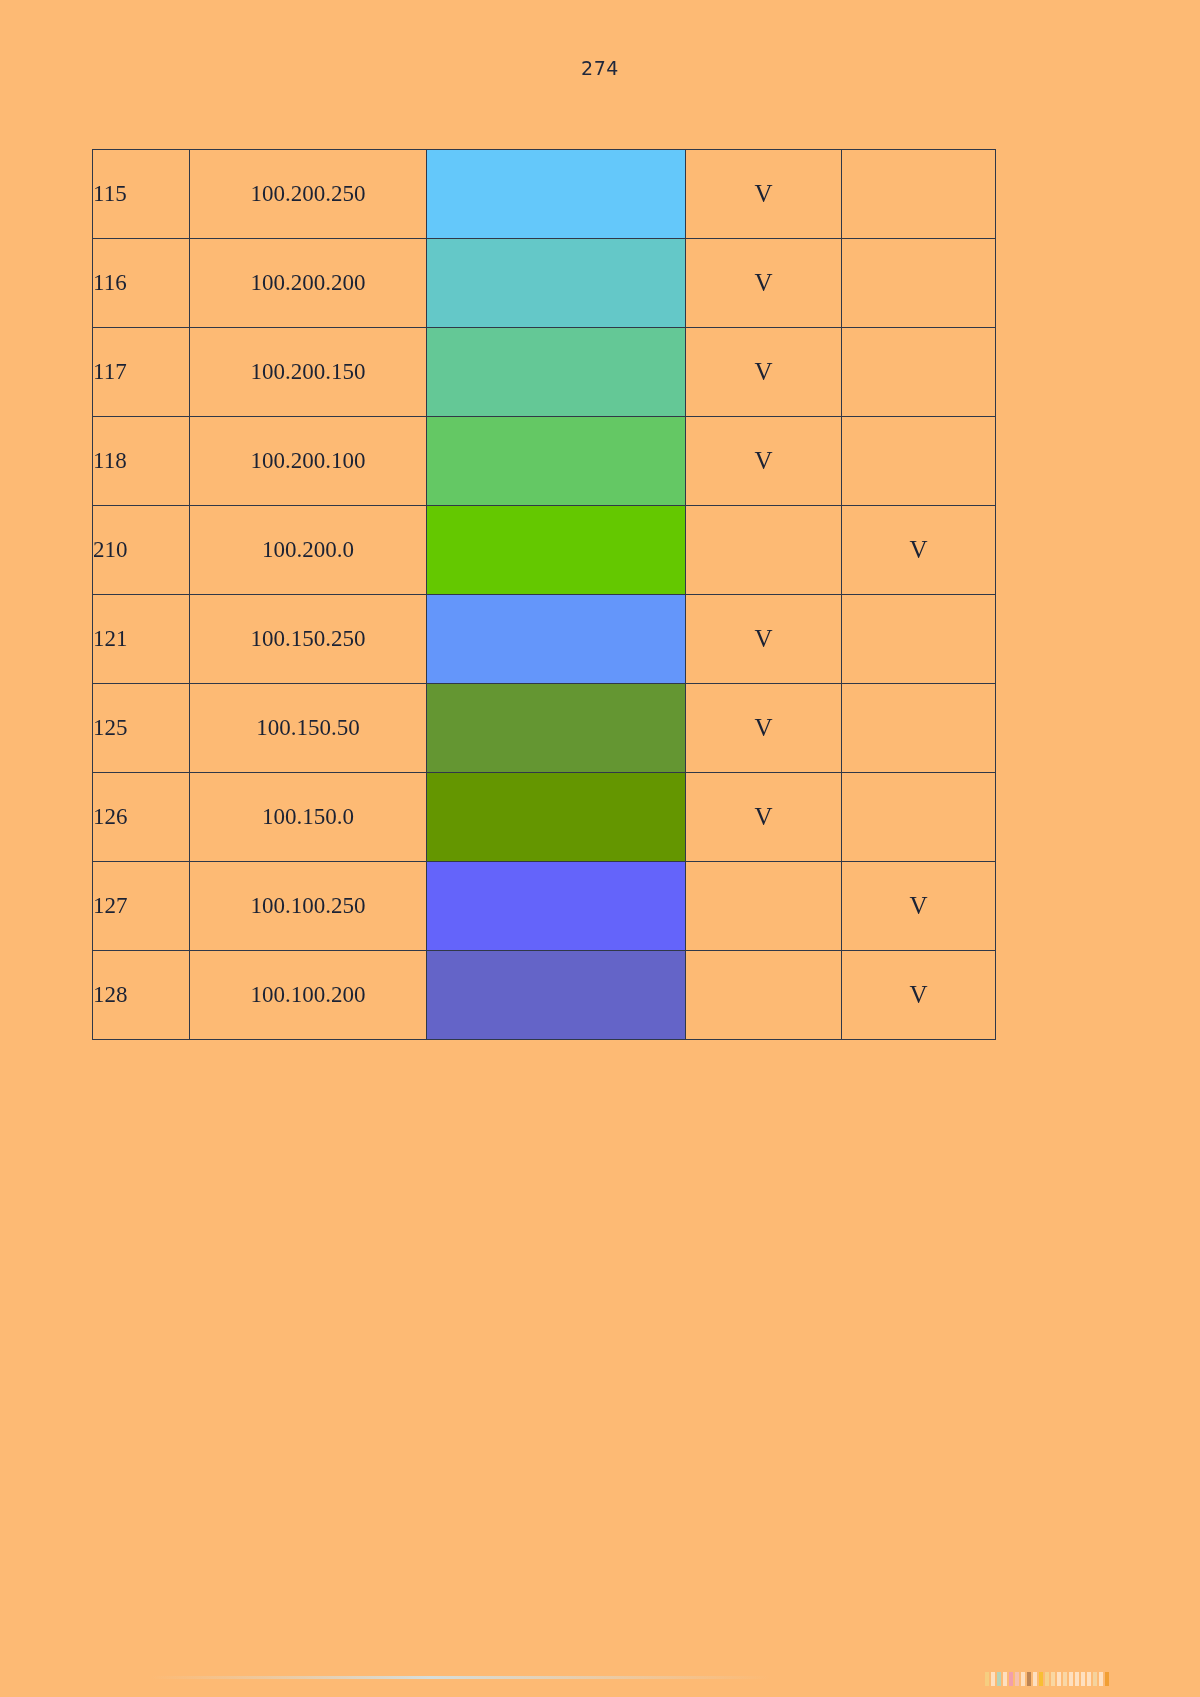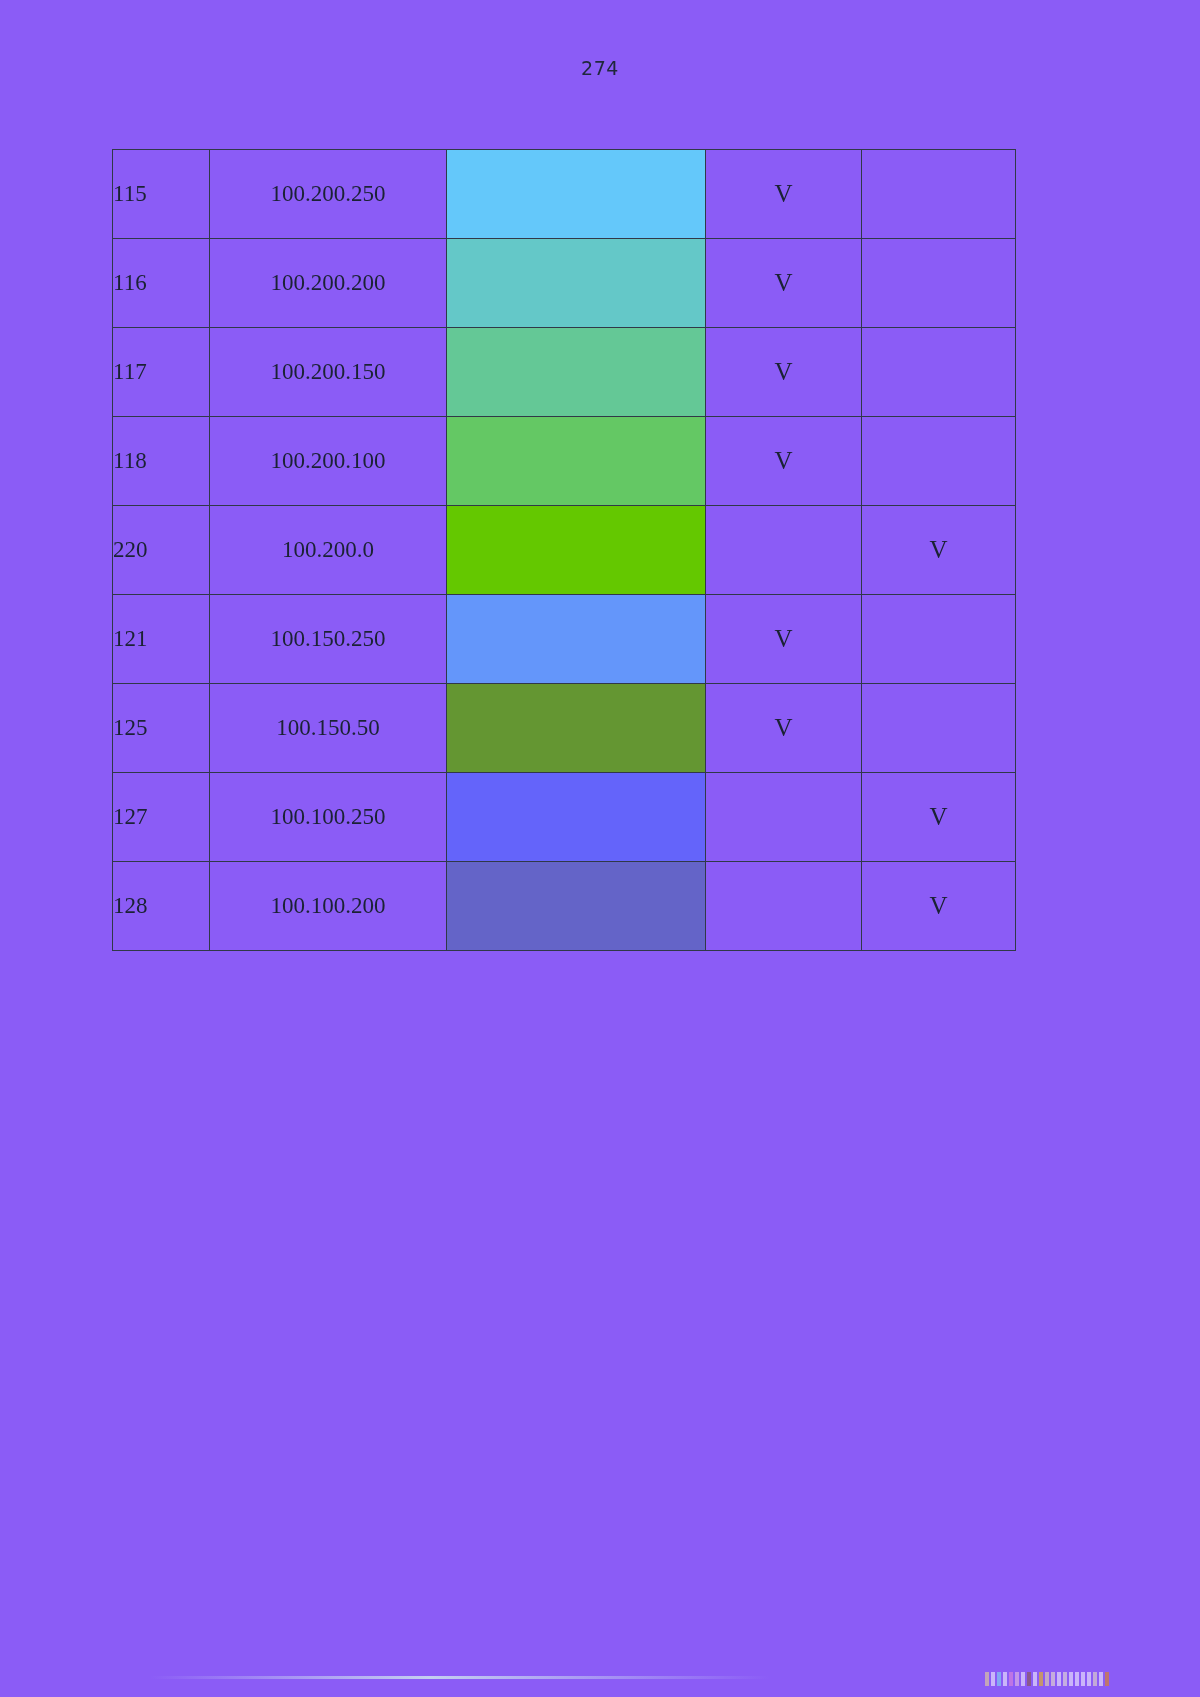--- a/index.html
+++ b/index.html
@@ -15,40 +15,40 @@
     color: #1e2436;
     overflow: hidden;
   }
 
   
   #page-scan {
     position: absolute;
     left: 0; top: 0;
     width: 1200px;
     height: 1697px;
-    background: #8b5cf6;
+    background: #fdba74;
   }
 
   
   #page-folio {
     position: absolute;
     top: 57px;
     left: 0;
     width: 1200px;
     text-align: center;
     font-family: "DejaVu Sans", sans-serif;
     font-size: 19px;
     letter-spacing: 0.5px;
     color: #20283c;
   }
 
   
   #color-table {
     position: absolute;
-    left: 112px;
+    left: 92px;
     top: 149px;
     width: 898px;
     border-collapse: collapse;
     table-layout: fixed;
   }
   #color-table td {
     border: 1.4px solid #2e3murky;
     border: 1.4px solid #303848;
     padding: 0;
     height: 88px;
@@ -142,21 +142,21 @@
         <tr>
           <td class="c-idx">118</td>
           <td class="c-rgb">100.200.100</td>
           <td class="c-swatch">
             <span class="swatch-fill" style="background: rgb(100, 200, 100);"></span>
           </td>
           <td class="c-v1"><span class="vmark">V</span></td>
           <td class="c-v2"></td>
         </tr>
         <tr>
-          <td class="c-idx">220</td>
+          <td class="c-idx">210</td>
           <td class="c-rgb">100.200.0</td>
           <td class="c-swatch">
             <span class="swatch-fill" style="background: rgb(100, 200, 0);"></span>
           </td>
           <td class="c-v1"></td>
           <td class="c-v2"><span class="vmark">V</span></td>
         </tr>
         <tr>
           <td class="c-idx">121</td>
           <td class="c-rgb">100.150.250</td>
@@ -164,20 +164,29 @@
             <span class="swatch-fill" style="background: rgb(100, 150, 250);"></span>
           </td>
           <td class="c-v1"><span class="vmark">V</span></td>
           <td class="c-v2"></td>
         </tr>
         <tr>
           <td class="c-idx">125</td>
           <td class="c-rgb">100.150.50</td>
           <td class="c-swatch">
             <span class="swatch-fill" style="background: rgb(100, 150, 50);"></span>
+          </td>
+          <td class="c-v1"><span class="vmark">V</span></td>
+          <td class="c-v2"></td>
+        </tr>
+        <tr>
+          <td class="c-idx">126</td>
+          <td class="c-rgb">100.150.0</td>
+          <td class="c-swatch">
+            <span class="swatch-fill" style="background: rgb(100, 150, 0);"></span>
           </td>
           <td class="c-v1"><span class="vmark">V</span></td>
           <td class="c-v2"></td>
         </tr>
         <tr>
           <td class="c-idx">127</td>
           <td class="c-rgb">100.100.250</td>
           <td class="c-swatch">
             <span class="swatch-fill" style="background: rgb(100, 100, 250);"></span>
           </td>

